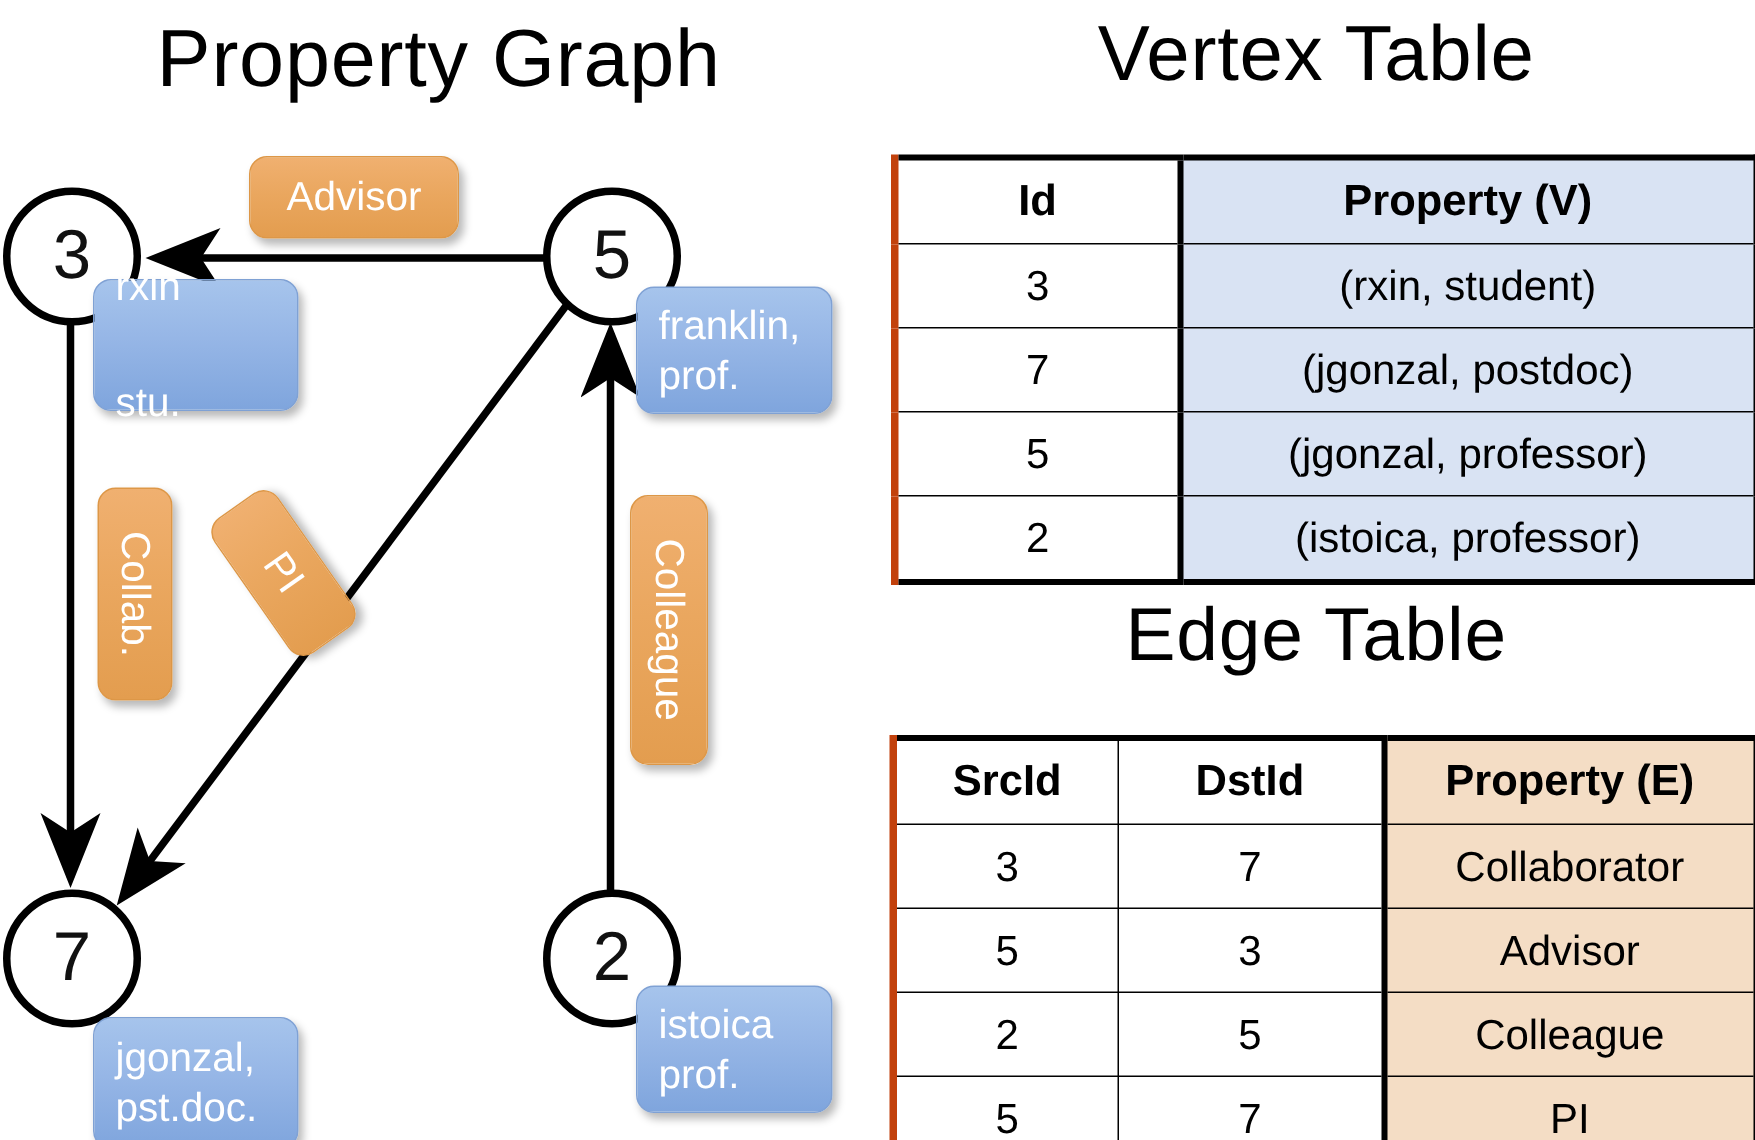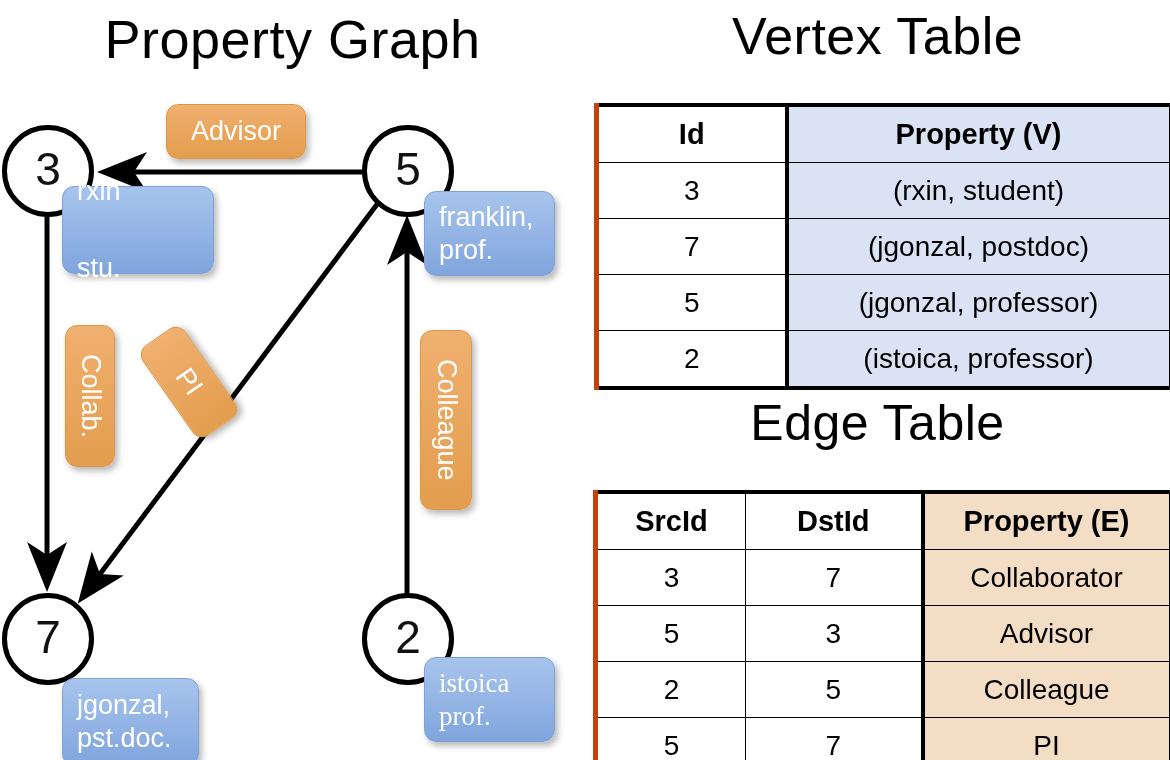--- a/index.html
+++ b/index.html
@@ -118,33 +118,33 @@
   <div class="vertex" style="left:362px;top:125px;width:92px;height:92px;">
     <span>5</span>
   </div>
   <div class="vertex" style="left:2px;top:593px;width:92px;height:92px;">
     <span>7</span>
   </div>
   <div class="vertex" style="left:362px;top:593px;width:92px;height:92px;">
     <span>2</span>
   </div>
 
-  <div class="prop-box blue" style="left:62px;top:186px;width:152px;height:88px;gap:44px;">
+  <div class="prop-box blue" style="left:62px;top:186px;width:137px;height:88px;gap:44px;">
     <div>rxin</div>
     <div>stu.</div>
   </div>
   <div class="prop-box blue" style="left:424px;top:191px;width:131px;height:85px;">
     <div>franklin,</div>
     <div>prof.</div>
   </div>
   <div class="prop-box blue" style="left:62px;top:654px;width:137px;height:88px;margin-top:24px;">
     <div>jgonzal,</div>
     <div>pst.doc.</div>
   </div>
-  <div class="prop-box blue" style="left:424px;top:657px;width:131px;height:85px;font-family:Liberation Serif, serif;">
+  <div class="prop-box blue" style="left:424px;top:657px;width:131px;height:85px;">
     <div>istoica</div>
     <div>prof.</div>
   </div>
 
   <div class="prop-box orange" style="left:166px;top:104px;width:140px;height:55px;">
     <span>Advisor</span>
   </div>
 
   <div class="prop-box orange vert" style="left:65px;top:325px;width:50px;height:142px;">
     <span>Collab.</span>

